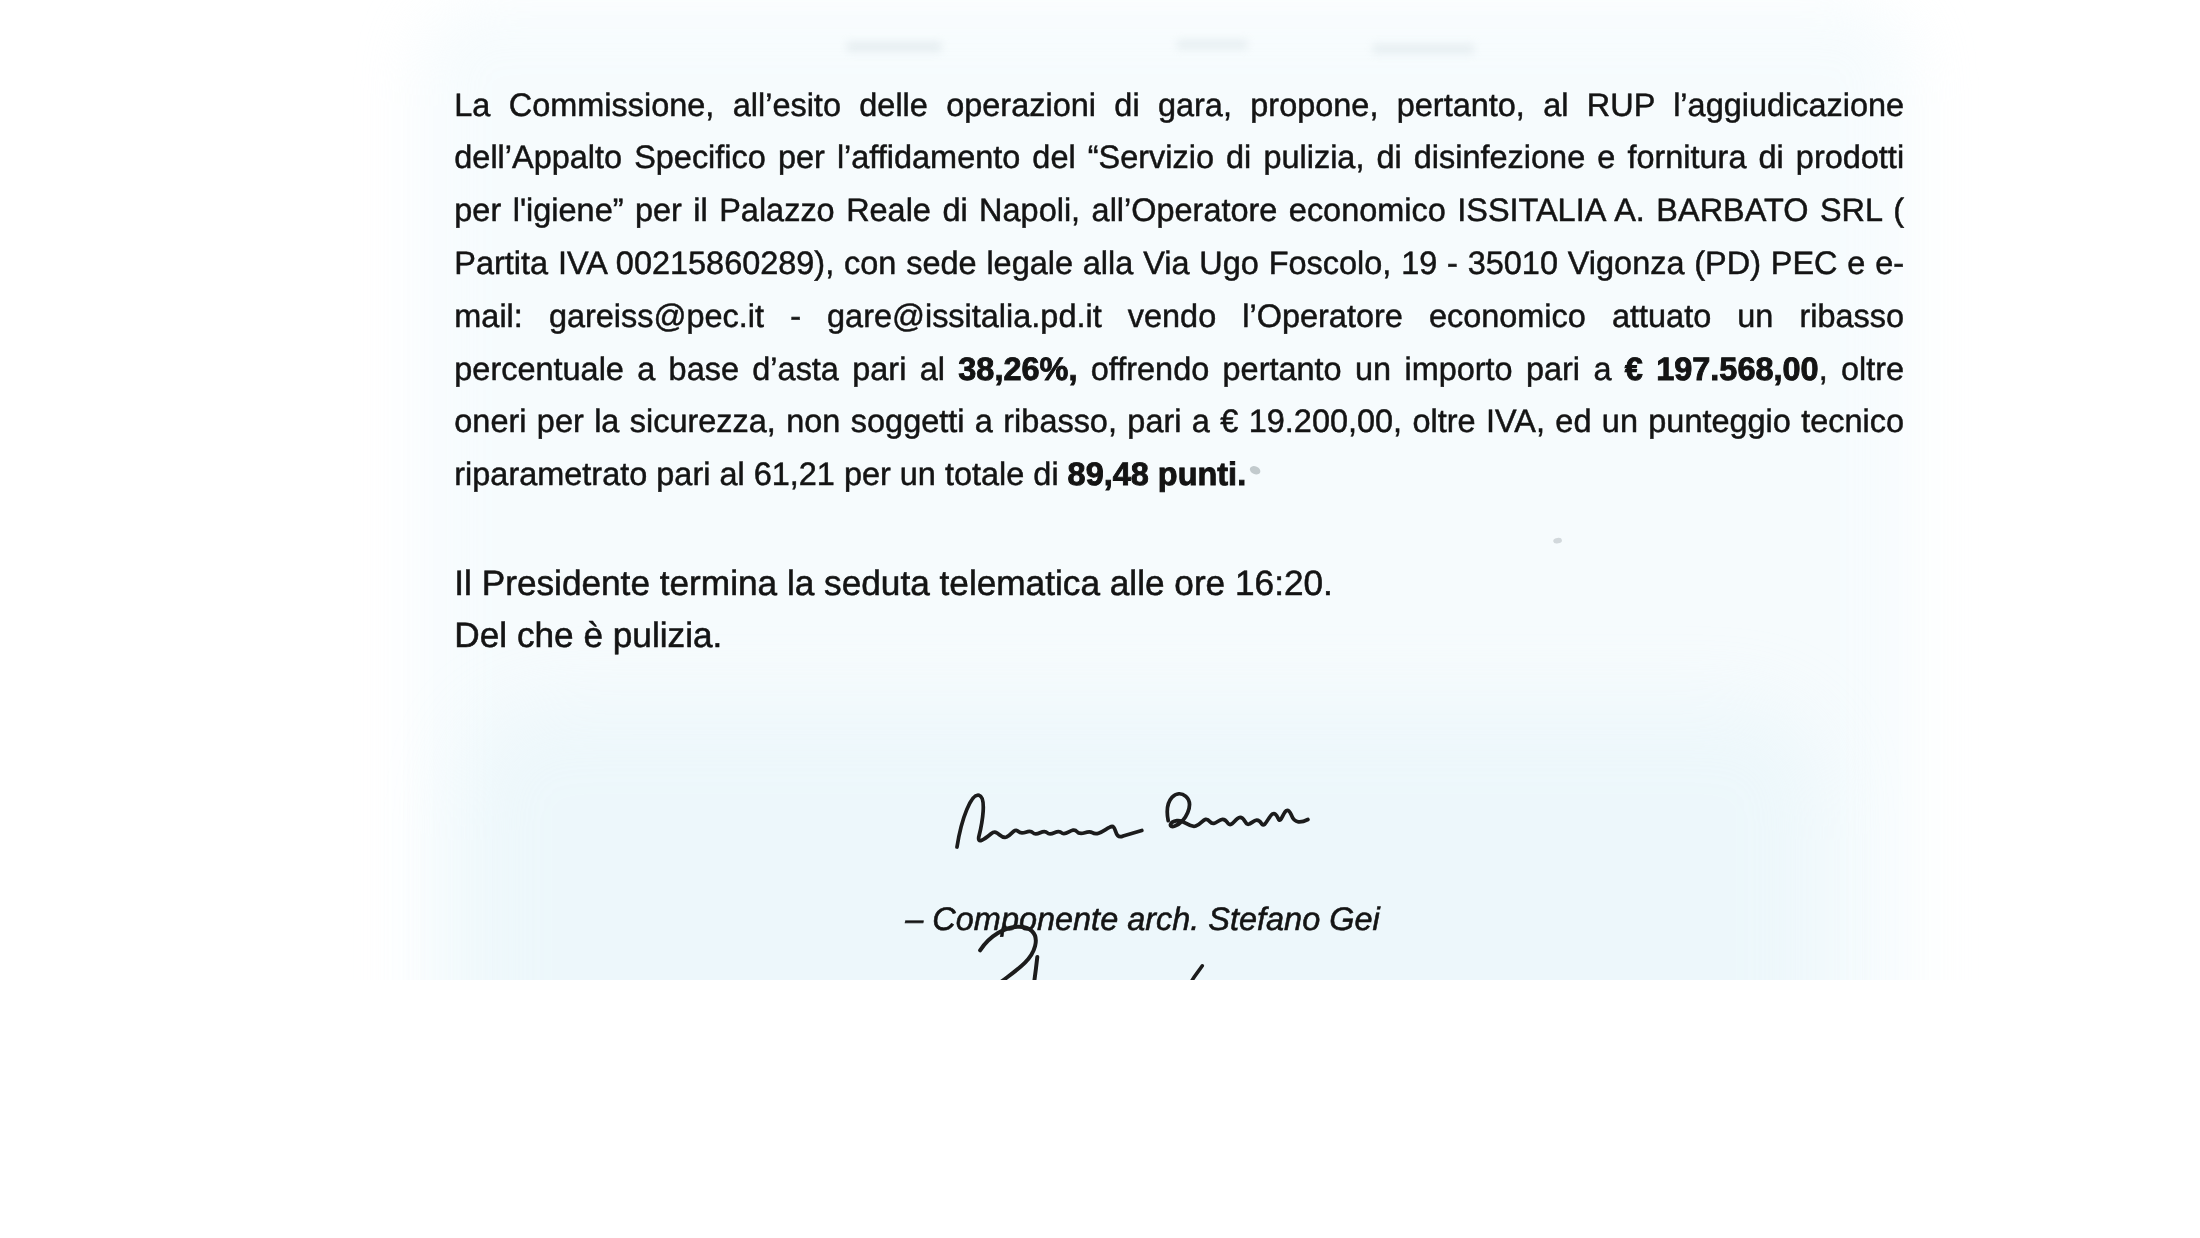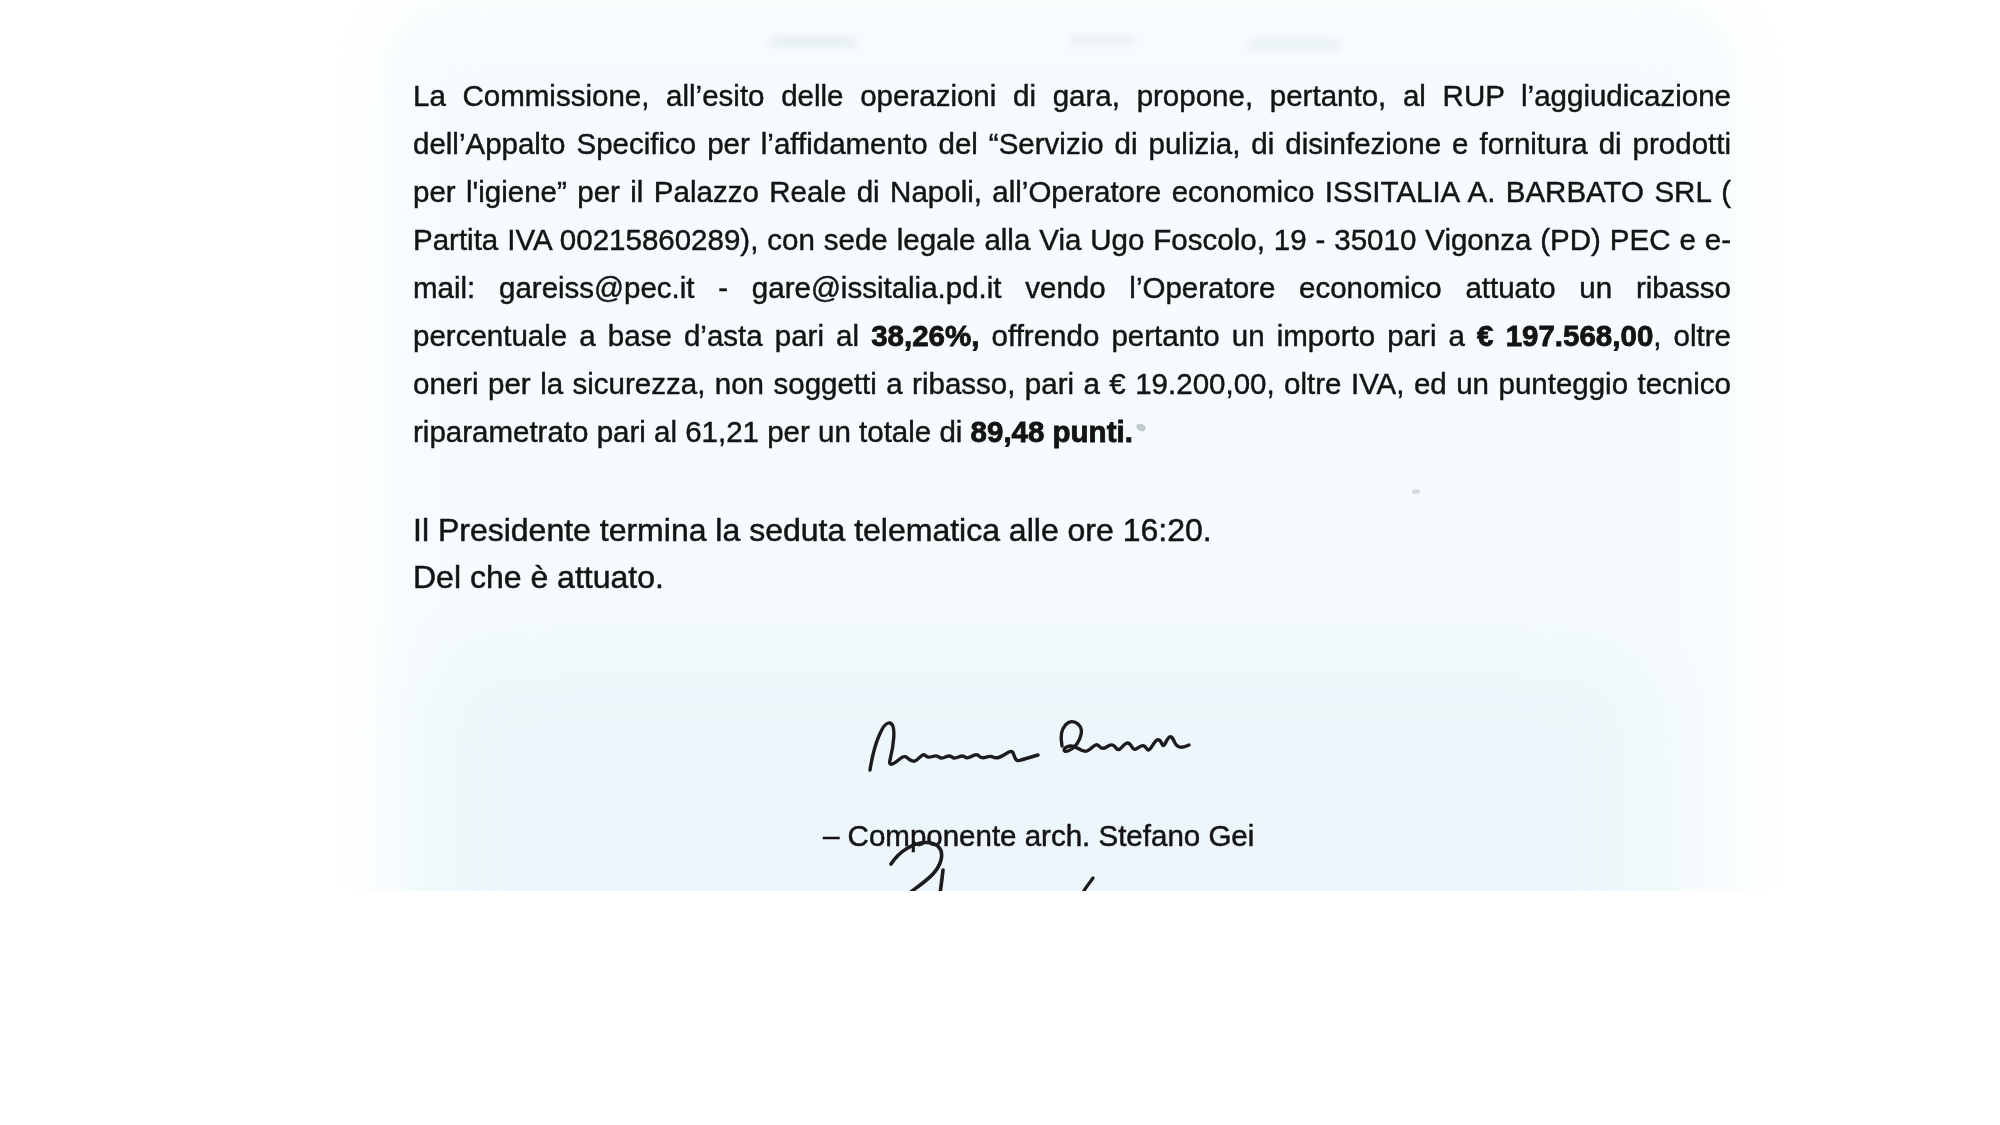--- a/index.html
+++ b/index.html
@@ -22,21 +22,21 @@
   .para b{font-weight:bold;-webkit-text-stroke:0.8px #101010;}
   .closing{
     position:absolute;left:413px;top:507px;
     font-size:32px;line-height:47px;-webkit-text-stroke:0.5px #121212;
   }
   .sig-label{
     position:absolute;font-size:29.5px;line-height:34px;
     -webkit-text-stroke:0.5px #121212;white-space:nowrap;
   }
   .lbl-1{left:831px;top:699px;}
-  .lbl-2{left:823px;top:819px;}
+  .lbl-2{left:823px;top:819px;font-style:italic;}
   .lbl-3{left:818px;top:976px;}
   .sig{position:absolute;pointer-events:none;}
   .sig path,.sig circle{fill:none;stroke:#1c1c1c;stroke-linecap:round;stroke-linejoin:round;}
   .sig-1{left:862px;top:710px;width:330px;height:82px;}
   .sig-2{left:845px;top:834px;width:278px;height:170px;}
   .sig-3{left:612px;top:994px;width:600px;height:118px;}
 </style>
 </head>
 <body>
 
@@ -47,21 +47,21 @@
   <div class="smudge" style="left:770px;top:38px;width:86px;height:9px;opacity:.28;"></div>
   <div class="smudge" style="left:1070px;top:36px;width:64px;height:9px;opacity:.24;"></div>
   <div class="smudge" style="left:1248px;top:40px;width:92px;height:9px;opacity:.26;"></div>
   <div class="speck" style="left:1136px;top:424px;width:10px;height:7px;opacity:.5;transform:rotate(24deg);"></div>
   <div class="speck" style="left:1412px;top:489px;width:8px;height:5px;opacity:.35;transform:rotate(-10deg);"></div>
 
   <p class="para doc-text"><span>La Commissione, all’esito delle operazioni di gara, propone, pertanto, al RUP l’aggiudicazione dell’Appalto Specifico per l’affidamento del “Servizio di pulizia, di disinfezione e fornitura di prodotti per l'igiene” per il Palazzo Reale di Napoli, all’Operatore economico ISSITALIA A. BARBATO SRL ( Partita IVA 00215860289), con sede legale alla Via Ugo Foscolo, 19 - 35010 Vigonza (PD) PEC e e-mail: gareiss@pec.it - gare@issitalia.pd.it vendo l’Operatore economico attuato un ribasso percentuale a base d’asta pari al </span><b>38,26%,</b><span> offrendo pertanto un importo pari a </span><b>€ 197.568,00</b><span>, oltre oneri per la sicurezza, non soggetti a ribasso, pari a € 19.200,00, oltre IVA, ed un punteggio tecnico riparametrato pari al 61,21 per un totale di </span><b>89,48 punti.</b></p>
 
   <div class="closing">
     <div>Il Presidente termina la seduta telematica alle ore 16:20.</div>
-    <div>Del che è attuato.</div>
+    <div>Del che è pulizia.</div>
   </div>
 
   <svg class="sig sig-1" viewBox="0 0 330 82">
     <path stroke-width="3.4" d="M8,60 C12,34 21,11 28,13 C35,15 31,38 28,50 C26,58 33,53 39,48 C45,43 47,53 53,51 C58,49 60,42 64,46 C68,50 73,43 77,47 C81,51 86,43 90,47 C94,51 99,43 103,47 C107,51 113,41 117,46 C121,51 126,44 131,47 C136,50 141,45 147,42 C154,38 150,54 159,50 L176,45"></path>
     <path stroke-width="3.4" d="M200,36 C196,16 208,7 216,14 C224,21 216,37 206,41 C200,43 201,37 208,36 C215,35 219,43 225,41 C231,39 233,31 238,37 C243,43 248,29 254,38 C259,45 263,25 270,37 C274,45 279,29 285,39 C289,45 294,20 300,34 C303,42 306,17 312,31 C315,39 321,38 327,35"></path>
   </svg>
 
   <div class="sig-label lbl-2">– Componente arch. Stefano Gei</div>
   <svg class="sig sig-2" viewBox="0 0 278 170">
     <path stroke-width="3.6" d="M46,30 C64,2 102,2 96,26 C90,50 52,58 42,86 C32,114 40,144 62,150 C84,156 98,134 82,120 C66,106 44,120 54,138"></path>

